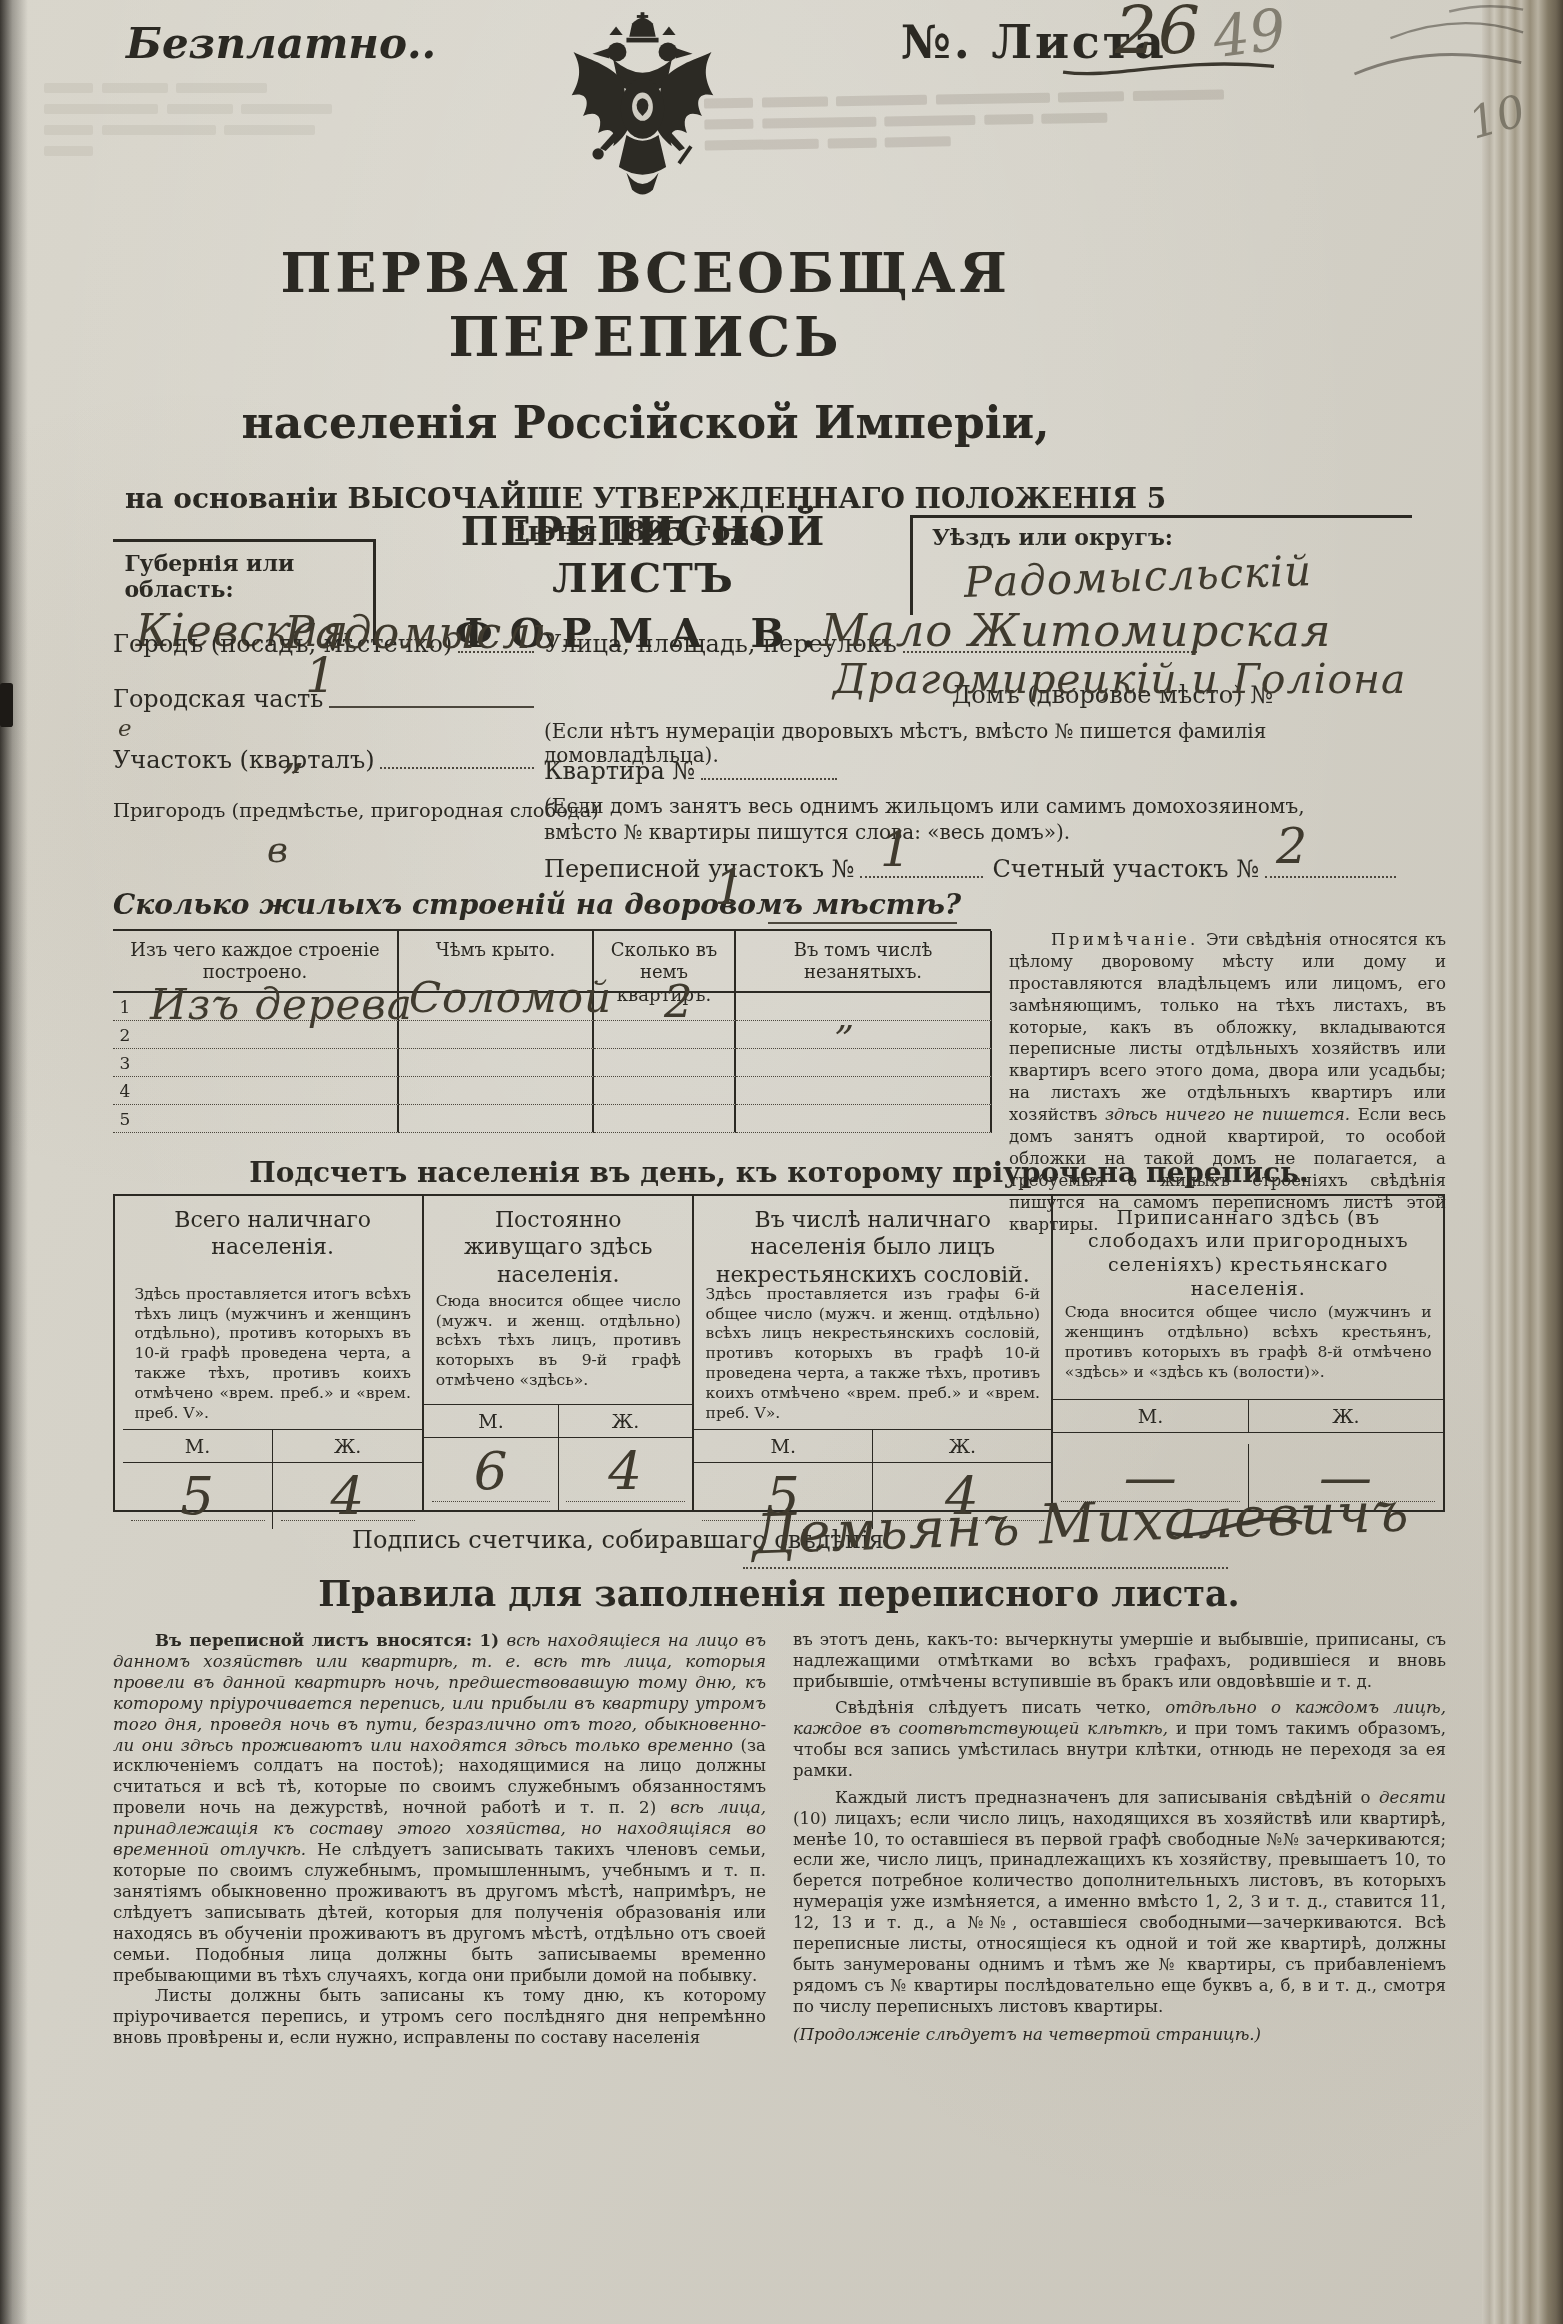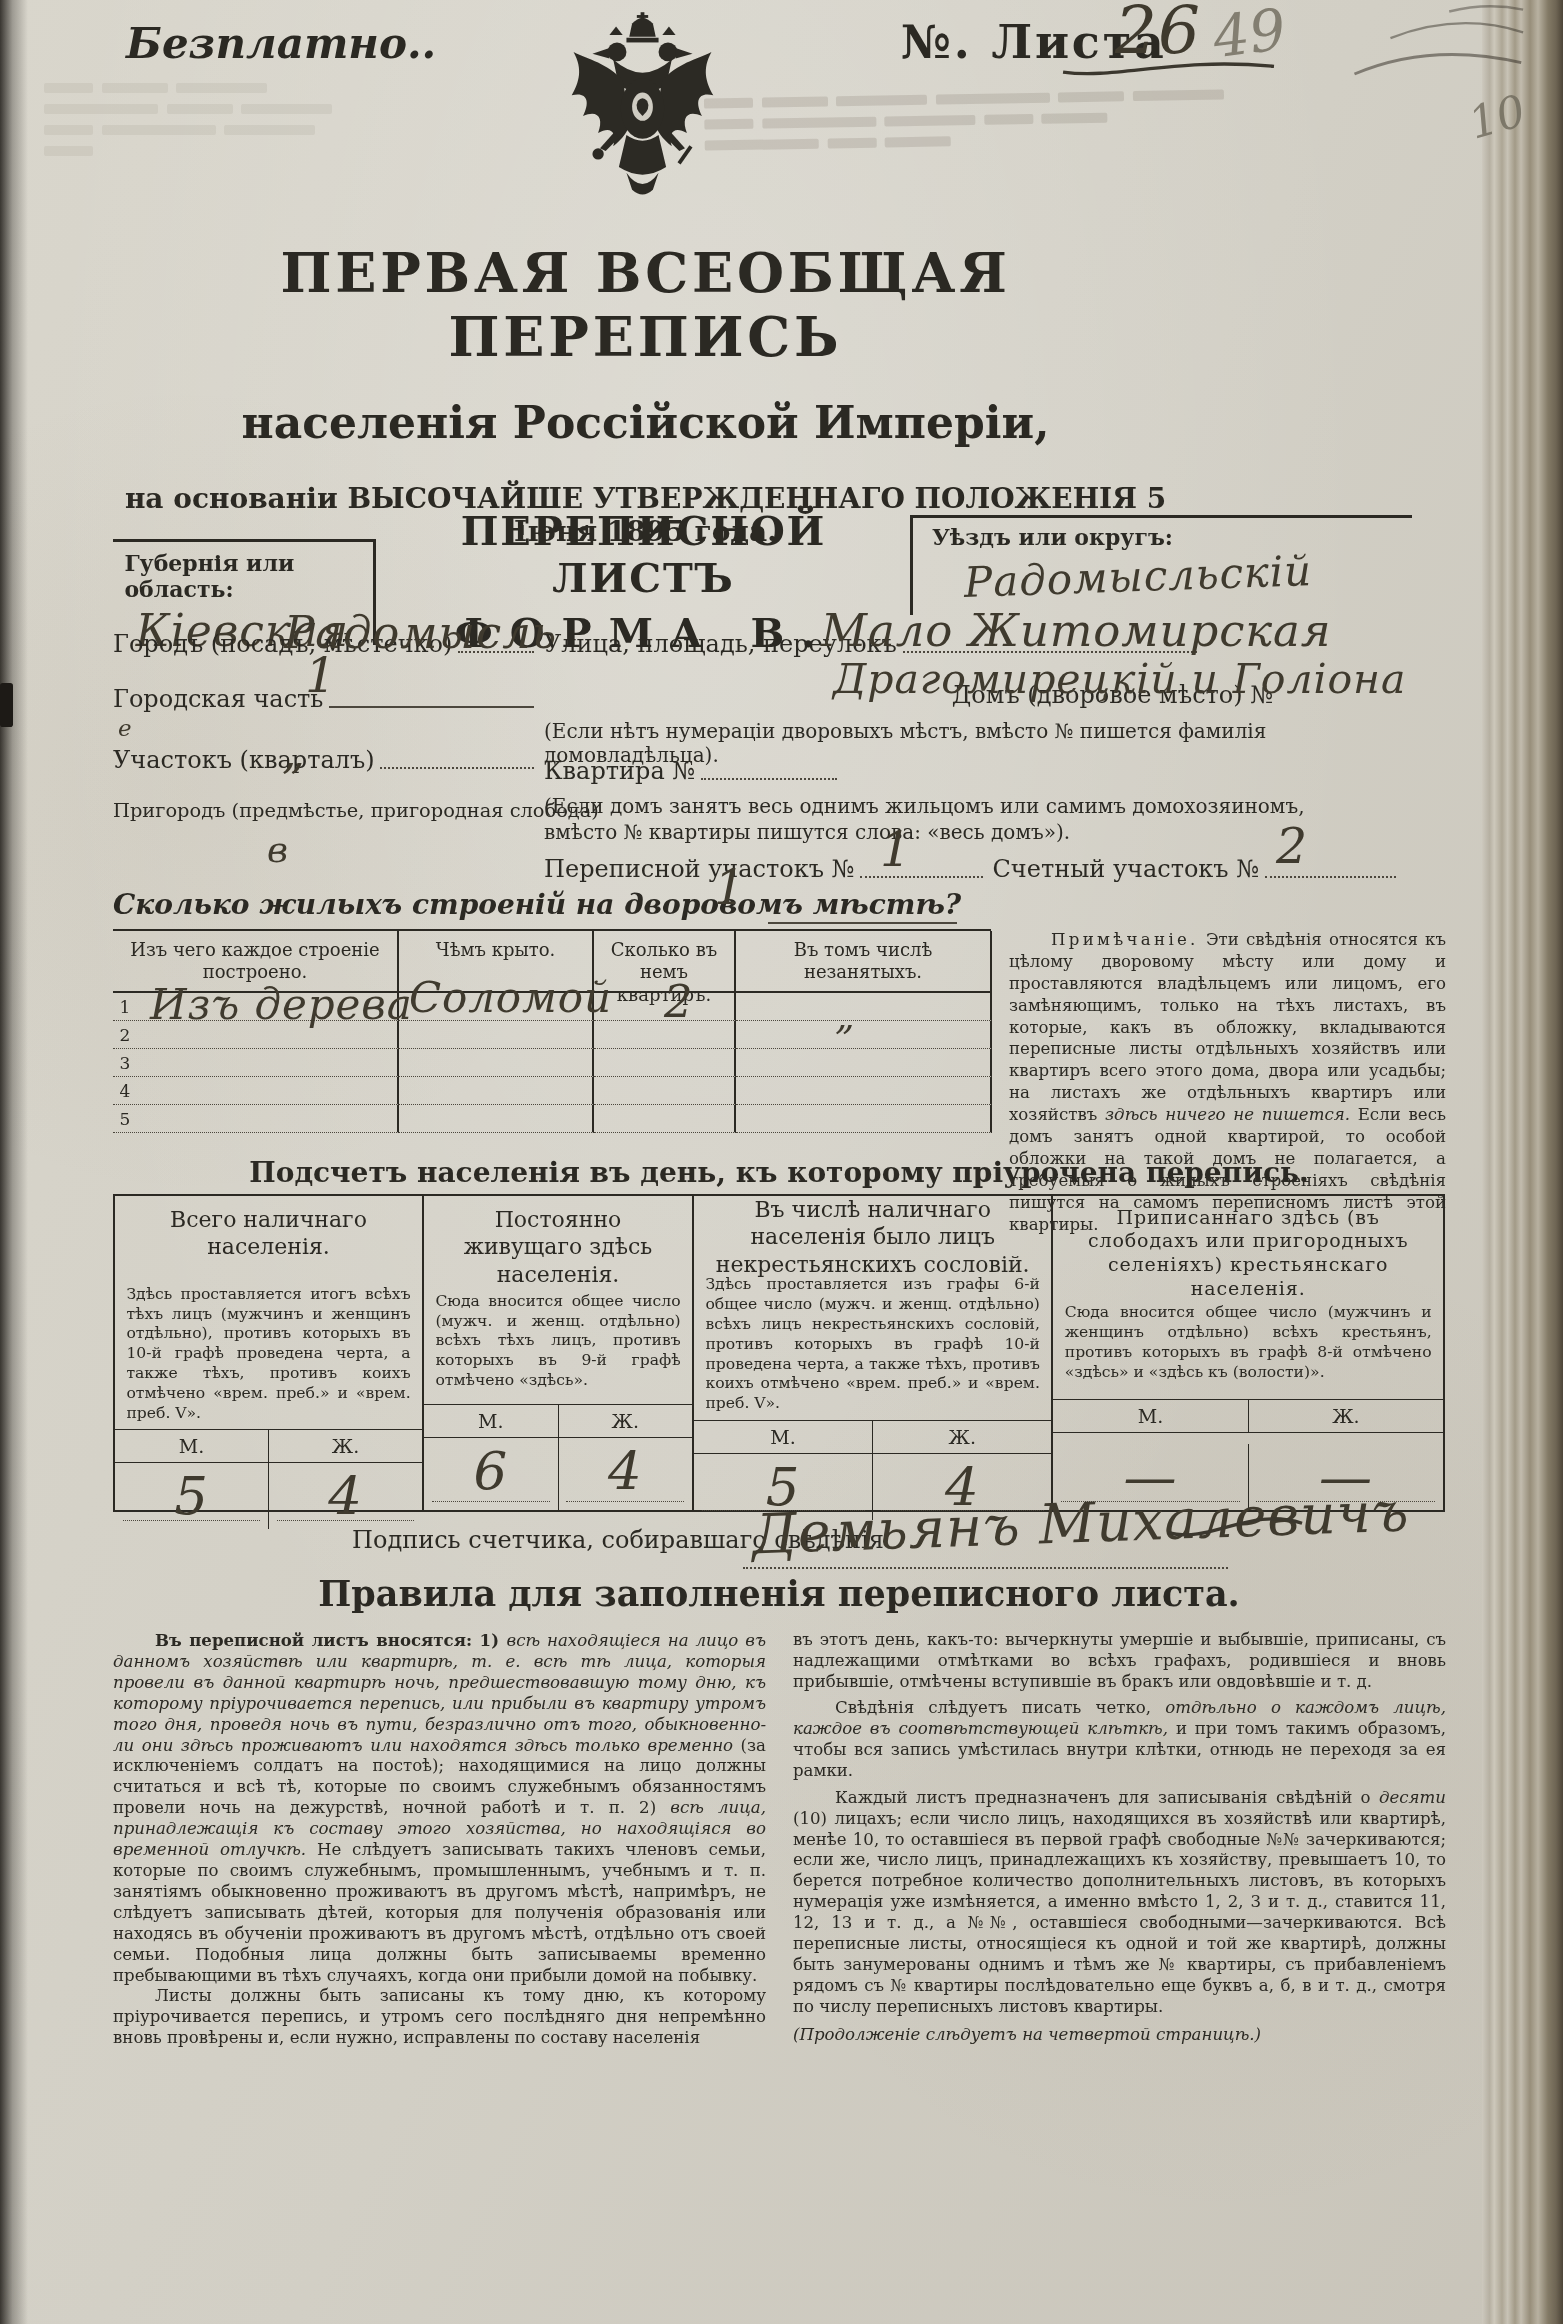--- a/index.html
+++ b/index.html
@@ -108,21 +108,21 @@
   .hw-flats{ left:664px; top:975px; font-size:45px; }
   .hw-vacant{ left:835px; top:994px; font-size:38px; }
 
   .bnote{ left:1009px; top:929px; width:437px; font-size:16.6px; line-height:1.32; text-align:justify; text-indent:42px; }
 
   
   .ptitle{ left:113px; top:1156px; width:1332px; text-align:center; font-size:28px; font-weight:bold; }
   .ptable{ left:113px; top:1194px; width:1332px; height:318px; display:flex; border:2.8px solid var(--ink); }
   .pgroup{ display:flex; flex-direction:column; border-right:2.8px solid var(--ink); }
   .pgroup:last-child{ border-right:none; }
-  .pg1{ width:325px; } .pg2{ width:284px; } .pg3{ width:378px;justify-content:center; } .pg4{ width:410px;gap:11px; }
+  .pg1{ width:325px;padding-left:8px; } .pg2{ width:284px; } .pg3{ width:378px; } .pg4{ width:410px;gap:11px; }
   .pg-head{ padding:9.5px 13.2px 1.9px; text-align:center; font-size:22px; line-height:1.25; min-height:87px; }
   .pg4 .pg-head{ font-size:19px; letter-spacing:0.9px; }
   .pg-desc{ font-size:15.6px; line-height:1.27; text-align:justify; padding:1.9px 11.4px 5.7px; flex:1; }
   .pg-mf{ display:flex; border-top:1.9px solid var(--ink); border-bottom:1.9px solid var(--ink); height:34px; align-items:center; text-align:center; font-size:19px; }
   .pg-mf > div{ flex:1; }
   .pg-mf > div:first-child{ border-right:1.9px solid var(--ink); height:100%; line-height:32px; }
   .pg-mf > div:last-child{ height:100%; line-height:32px; }
   .pg-vals{ display:flex; height:72px; }
   .pg-v{ flex:1; position:relative; text-align:center; }
   .pg-v:first-child{ border-right:1.9px solid var(--ink); }

